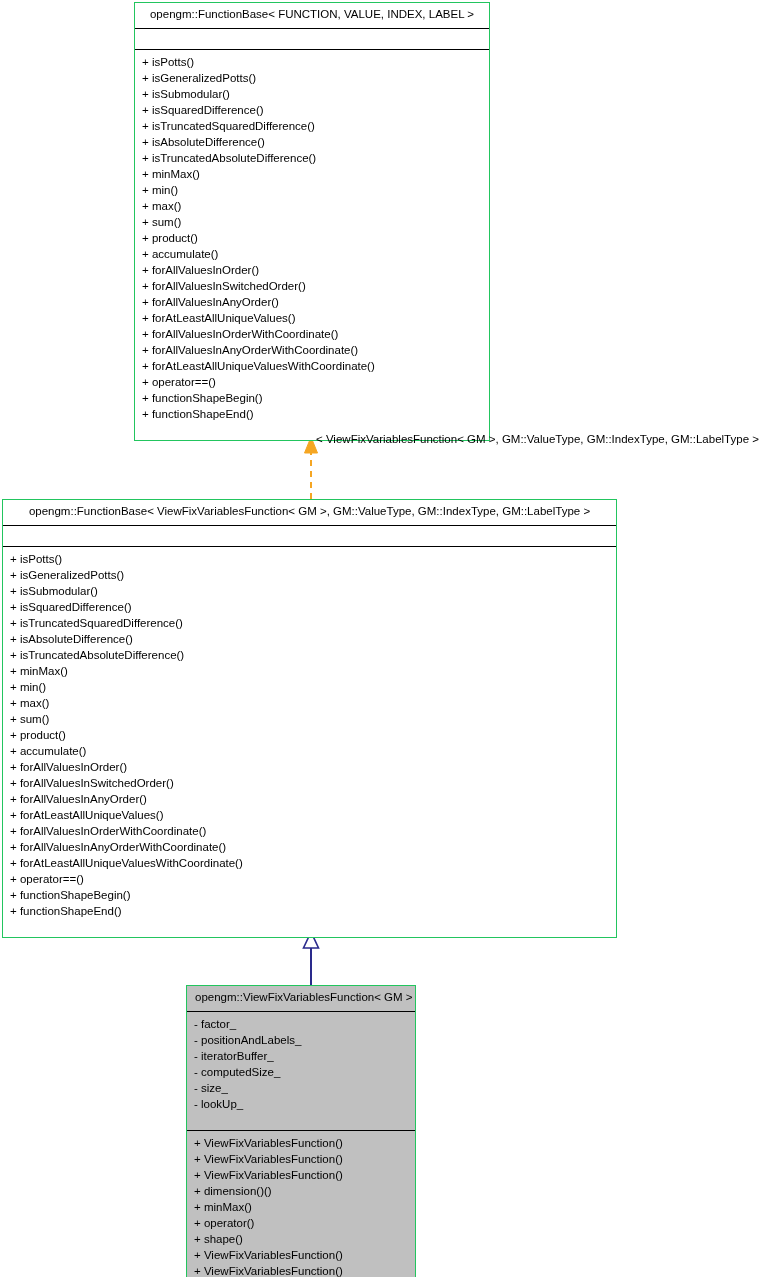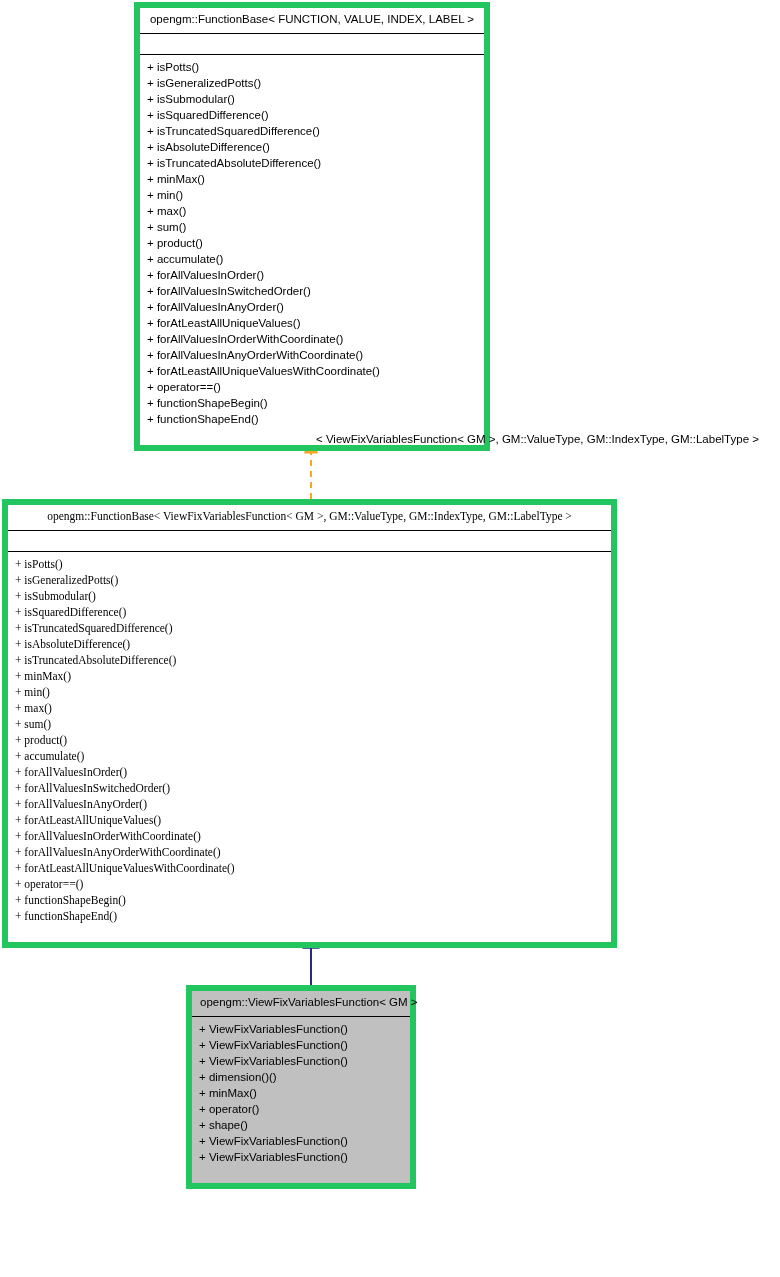--- a/index.html
+++ b/index.html
@@ -21,21 +21,21 @@
     left: 0;
     top: 0;
     width: 780px;
     height: 1277px;
   }
 
   
   .uml-class {
     position: absolute;
     box-sizing: border-box;
-    border: 6px solid #22c55e;
+    border: 1px solid #22c55e;
     background: #ffffff;
     font-size: 11.5px;
     line-height: 1.0;
   }
   .uml-class.filled {
     background: #c0c0c0;
   }
   .uml-title {
     box-sizing: border-box;
     text-align: center;
@@ -123,21 +123,21 @@
         <div class="uml-member">+ forAllValuesInAnyOrderWithCoordinate()</div>
         <div class="uml-member">+ forAtLeastAllUniqueValuesWithCoordinate()</div>
         <div class="uml-member">+ operator==()</div>
         <div class="uml-member">+ functionShapeBegin()</div>
         <div class="uml-member">+ functionShapeEnd()</div>
       </div>
   </div>
 
   <div class="edge-label" style="left:316px; top:433px;">&lt; ViewFixVariablesFunction&lt; GM &gt;, GM::ValueType, GM::IndexType, GM::LabelType &gt;</div>
 
-  <div class="uml-class" id="class-base-instantiated" style="left:2px; top:499px; width:615px;font-family:Liberation Serif, serif;">
+  <div class="uml-class" id="class-base-instantiated" style="left:2px; top:499px; width:615px;">
     <div class="uml-title">opengm::FunctionBase&lt; ViewFixVariablesFunction&lt; GM &gt;, GM::ValueType, GM::IndexType, GM::LabelType &gt;</div>
     <div class="uml-compartment empty"></div>
     <div class="uml-compartment" id="methods-base-instantiated">
         <div class="uml-member">+ isPotts()</div>
         <div class="uml-member">+ isGeneralizedPotts()</div>
         <div class="uml-member">+ isSubmodular()</div>
         <div class="uml-member">+ isSquaredDifference()</div>
         <div class="uml-member">+ isTruncatedSquaredDifference()</div>
         <div class="uml-member">+ isAbsoluteDifference()</div>
         <div class="uml-member">+ isTruncatedAbsoluteDifference()</div>
@@ -155,20 +155,28 @@
         <div class="uml-member">+ forAllValuesInAnyOrderWithCoordinate()</div>
         <div class="uml-member">+ forAtLeastAllUniqueValuesWithCoordinate()</div>
         <div class="uml-member">+ operator==()</div>
         <div class="uml-member">+ functionShapeBegin()</div>
         <div class="uml-member">+ functionShapeEnd()</div>
       </div>
   </div>
 
   <div class="uml-class filled" id="class-derived" style="left:186px; top:985px; width:230px;">
     <div class="uml-title">opengm::ViewFixVariablesFunction&lt; GM &gt;</div>
+    <div class="uml-compartment" id="attrs-derived">
+        <div class="uml-member">- factor_</div>
+        <div class="uml-member">- positionAndLabels_</div>
+        <div class="uml-member">- iteratorBuffer_</div>
+        <div class="uml-member">- computedSize_</div>
+        <div class="uml-member">- size_</div>
+        <div class="uml-member">- lookUp_</div>
+      </div>
     <div class="uml-compartment" id="methods-derived">
         <div class="uml-member">+ ViewFixVariablesFunction()</div>
         <div class="uml-member">+ ViewFixVariablesFunction()</div>
         <div class="uml-member">+ ViewFixVariablesFunction()</div>
         <div class="uml-member">+ dimension()()</div>
         <div class="uml-member">+ minMax()</div>
         <div class="uml-member">+ operator()</div>
         <div class="uml-member">+ shape()</div>
         <div class="uml-member">+ ViewFixVariablesFunction()</div>
         <div class="uml-member">+ ViewFixVariablesFunction()</div>

